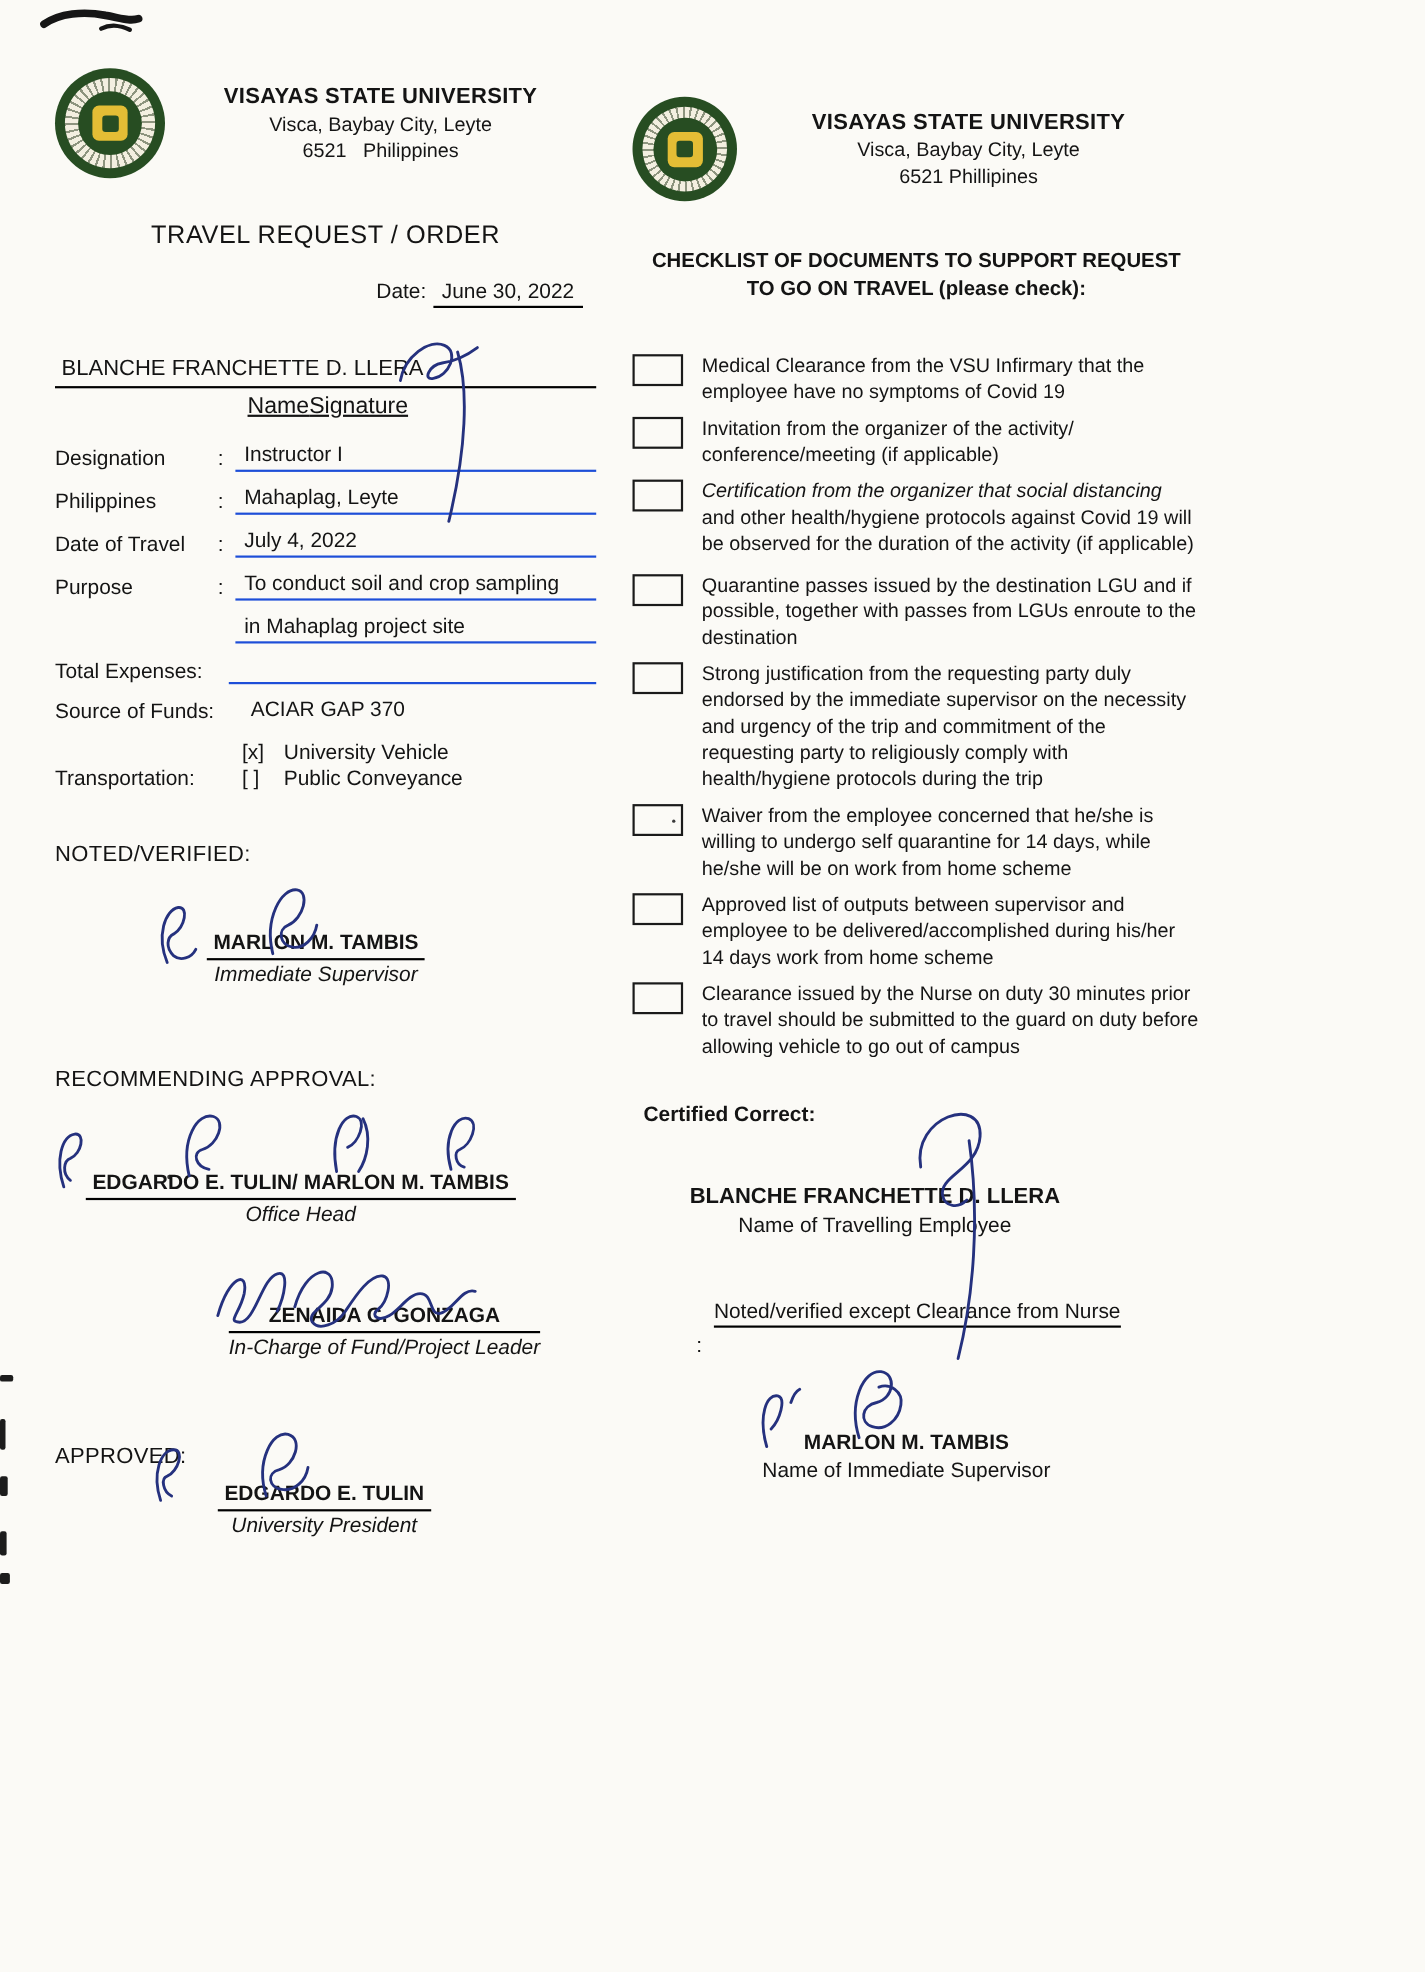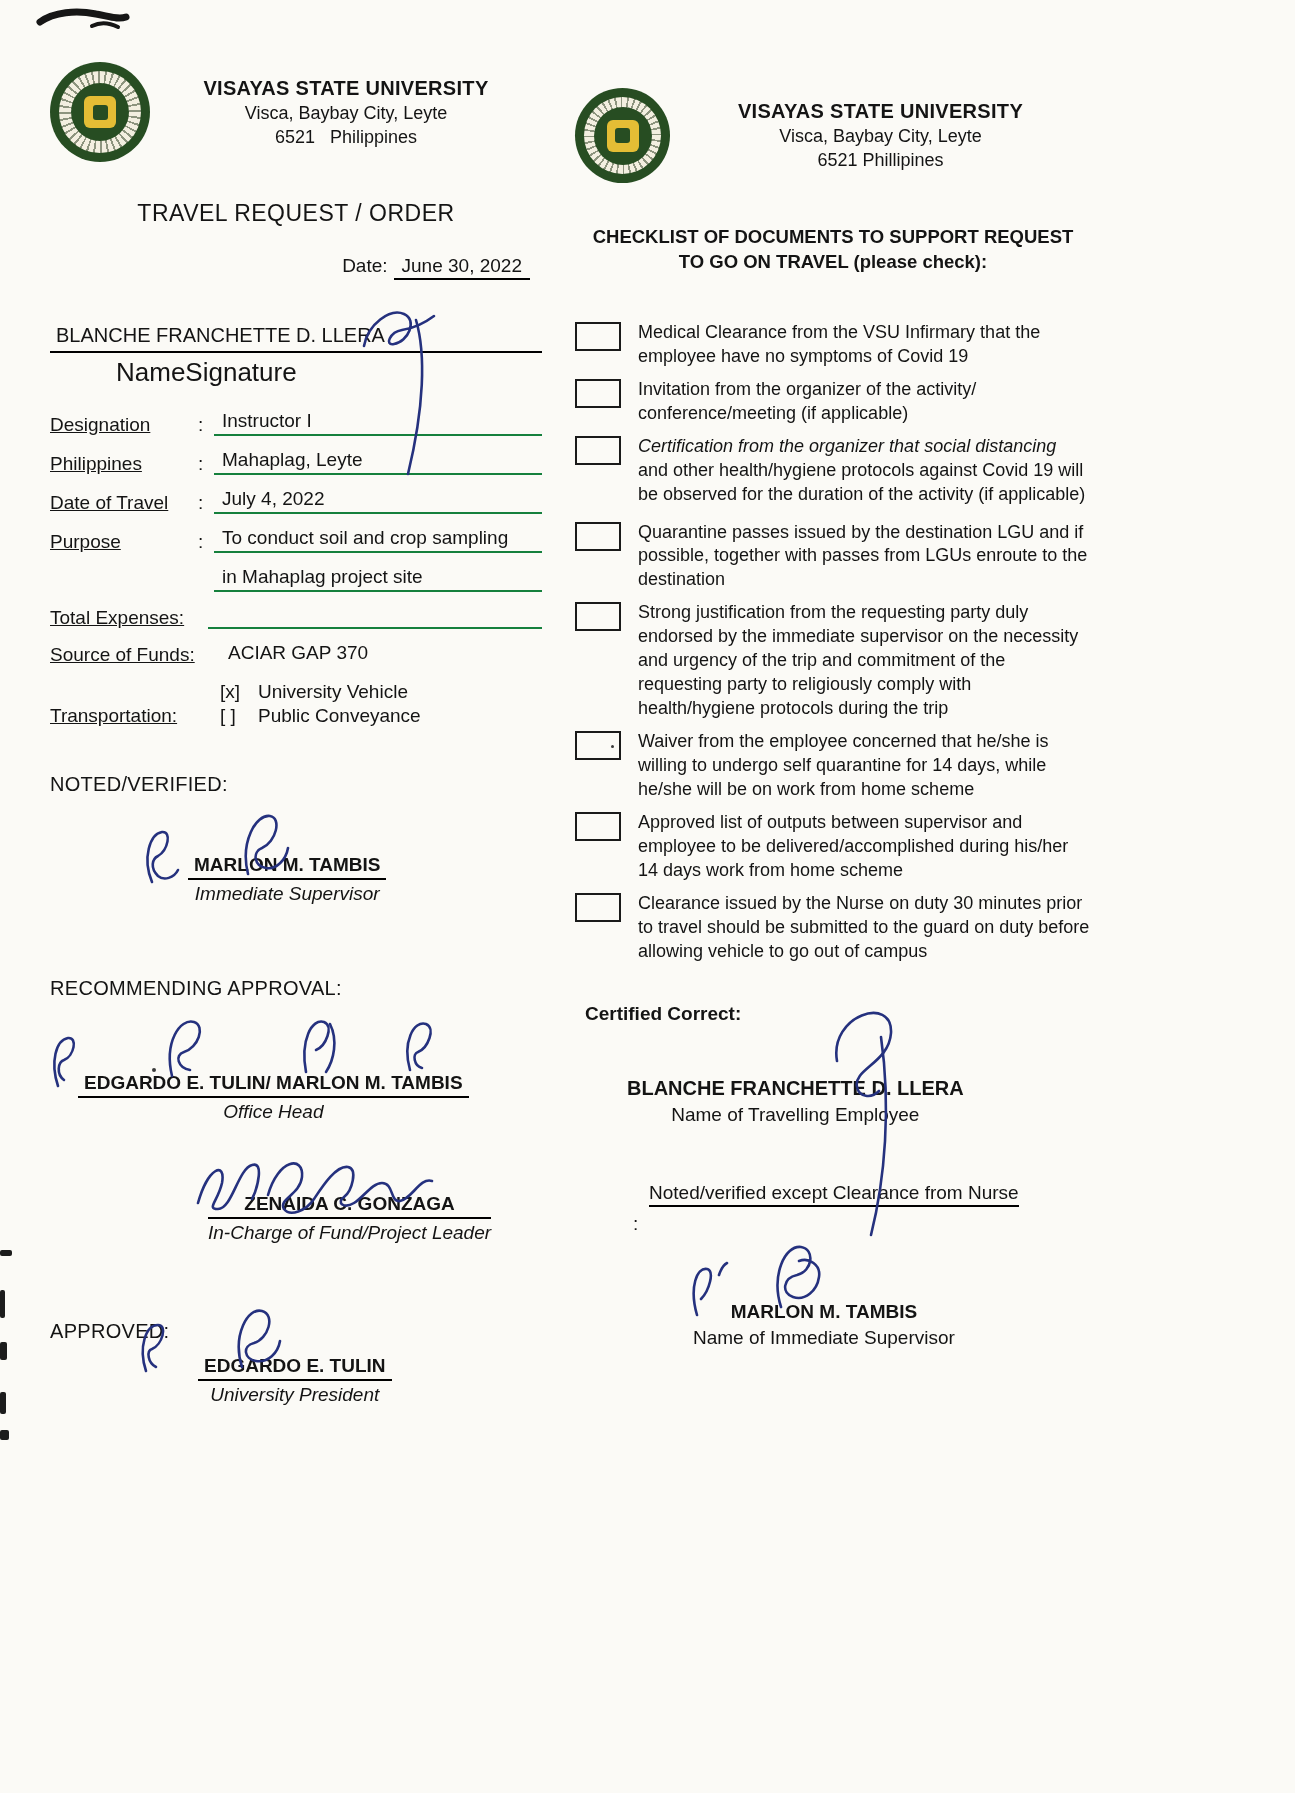--- a/index.html
+++ b/index.html
@@ -35,27 +35,27 @@
   .seal-core { width:15px; height:15px; background:#274d22; border-radius:3px; }
   .seal.small { width:95px; height:95px; }
 
   
   .form-title { margin-top:38px; text-align:center; font-weight:normal; font-size:23px; letter-spacing:.5px; }
   .date-row { margin-top:28px; text-align:right; font-size:19px; padding-right:12px; }
   .date-val { border-bottom:2px solid #000; padding:0 8px 1px 8px; margin-left:6px; display:inline-block; }
 
   .name-line { margin-top:44px; position:relative; border-bottom:2px solid #000;
                font-size:20px; padding:0 0 4px 6px; }
-  .name-captions { display:flex; justify-content:flex-start; font-size:26px;
-               padding:4px 62px 0 66px; }
+  .name-captions { display:flex; justify-content:center; font-size:21px;
+               padding:4px 62px 0 66px;text-decoration:underline; }
 
   .frow { display:flex; align-items:flex-end; margin-top:13px; font-size:19px; }
-  .flabel { width:148px; flex:0 0 auto;text-decoration:underline; }
+  .flabel { width:148px; flex:0 0 auto; }
   .fcolon { width:16px; flex:0 0 auto; }
-  .fvalue { flex:1; border-bottom:2px solid #15803d; padding:0 4px 2px 8px; min-height:24px; }
+  .fvalue { flex:1; border-bottom:2px solid #1d4ed8; padding:0 4px 2px 8px; min-height:24px; }
   .fvalue.noline { border-bottom:none; }
   .frow.cont .flabel, .frow.cont .fcolon { border:none; }
   .opts { flex:1; }
   .opt-row { display:flex; font-size:19px; margin-top:2px; }
   .opt-box { width:38px; flex:0 0 auto; }
 
   .sec-label { margin-top:46px; font-size:20px; letter-spacing:.3px; }
   .sig-block { position:relative; width:max-content; text-align:center; }
   .sig-name { font-weight:bold; font-size:19px; border-bottom:2px solid #000; padding:0 6px 2px 6px; }
   .sig-title { font-style:italic; font-size:19px; margin-top:3px; }

